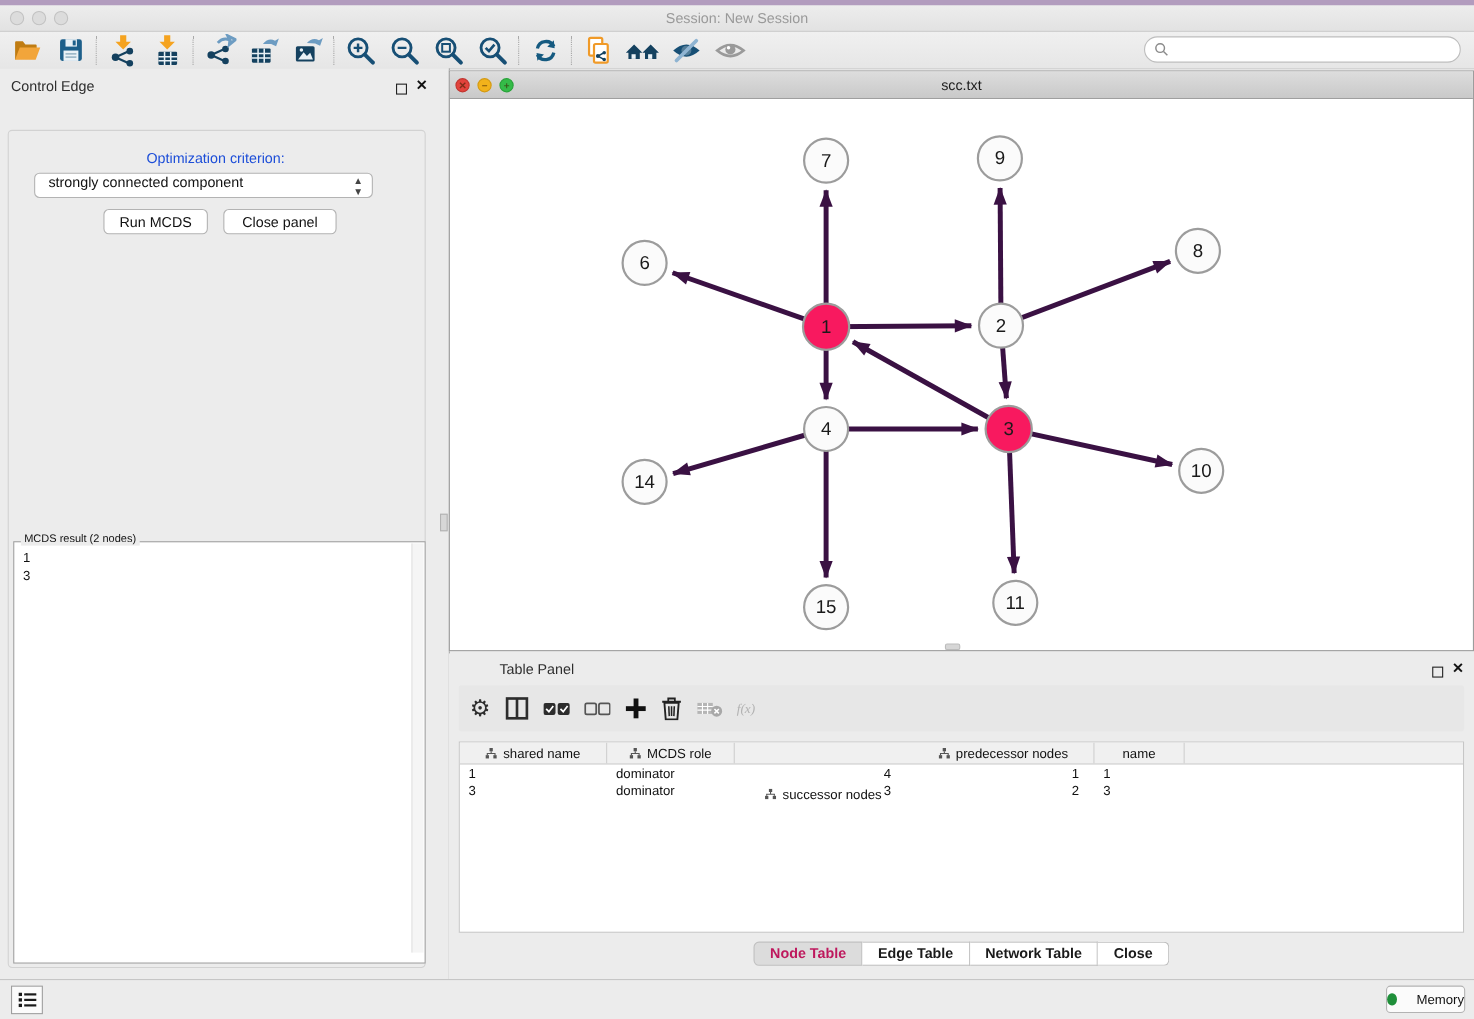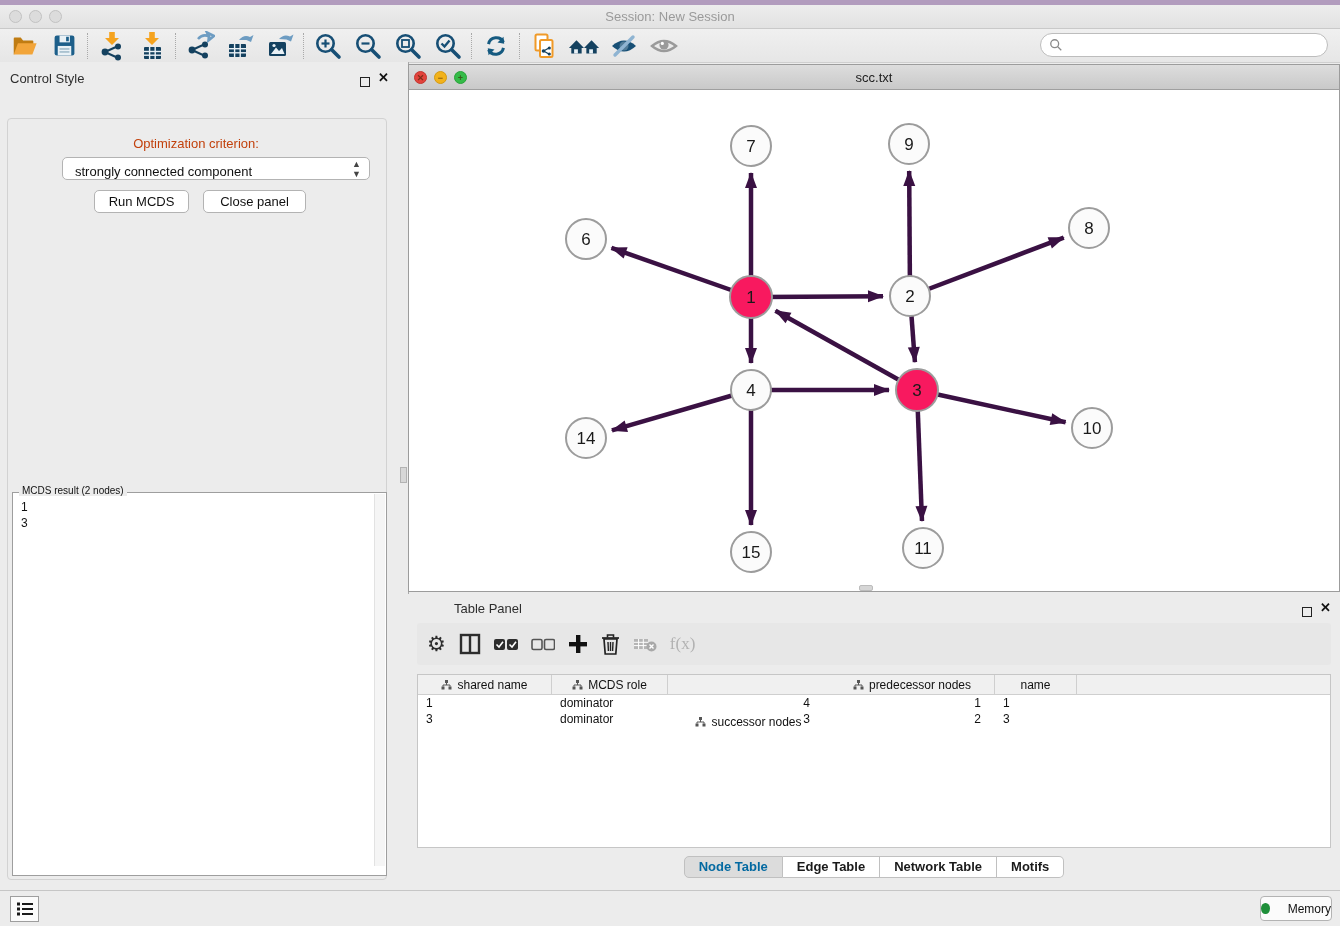--- a/index.html
+++ b/index.html
@@ -19,22 +19,22 @@
   #control-panel{left:0;top:62px;width:400px;height:828px;background:#ececec;}
   #cp-title{left:10px;top:9px;font-size:13px;color:#2e2e2e;}
   .panel-float{width:10px;height:10px;border:1.5px solid #222;box-sizing:border-box;display:inline-block;}
   .panel-close{font-size:13px;font-weight:bold;color:#111;line-height:10px;}
   #cp-tabs{left:0;top:34px;width:392px;display:flex;justify-content:center;}
   .ctab{height:20px;line-height:20px;padding:0 13px;font-size:13px;background:#fff;border:1px solid #bbb;border-left:none;color:#111;}
   .ctab:first-child{border-left:1px solid #bbb;border-radius:4px 0 0 4px;}
   .ctab.last-plain{border-radius:0 4px 4px 0;}
   .ctab.active{background:#e3e3e3;color:#b3b3b3;border:1px solid #c6c6c6;border-radius:5px;margin-left:4px;}
   #cp-body{left:7px;top:56px;width:378px;height:760px;background:#ececec;border:1px solid #d2d2d2;border-radius:4px;}
-  #opt-label{left:0;top:74px;width:392px;text-align:center;font-size:13px;color:#c2410c;}
-  #criterion-select{left:62px;top:95px;width:308px;height:23px;background:#fff;border:1px solid #b3b3b3;border-radius:5px;box-sizing:border-box;display:flex;align-items:flex-end;padding-left:12px;font-size:13px;color:#111;}
+  #opt-label{left:0;top:74px;width:392px;text-align:center;font-size:13px;color:#1d4ed8;}
+  #criterion-select{left:31px;top:95px;width:308px;height:23px;background:#fff;border:1px solid #b3b3b3;border-radius:5px;box-sizing:border-box;display:flex;align-items:flex-start;padding-left:12px;font-size:13px;color:#111;}
   #criterion-stepper{position:absolute;right:8px;top:1px;font-size:9px;color:#444;line-height:10px;text-align:center;}
   .cp-btn{height:23px;background:#fff;border:1px solid #b3b3b3;border-radius:5px;font-size:13px;color:#111;display:flex;align-items:center;justify-content:center;box-sizing:border-box;top:128px;}
   #mcds-result{left:12px;top:430px;width:373px;height:382px;border:1px solid #9e9e9e;background:#fff;}
   #mcds-legend{position:absolute;left:6px;top:-8px;background:#ececec;padding:0 3px;font-size:10px;color:#111;}
   #mcds-lines{position:absolute;left:8px;top:6px;font-size:12px;color:#111;line-height:16px;}
   #mcds-scroll{position:absolute;right:1px;top:1px;width:10px;height:372px;background:#f5f5f5;border-left:1px solid #e2e2e2;}
   
   #v-splitter{left:400px;top:62px;width:8px;height:828px;background:#ececec;border-right:1px solid #a9a9a9;}
   #v-handle{left:400px;top:467px;width:7px;height:16px;background:#d7d7d7;border:1px solid #b3b3b3;box-sizing:border-box;}
   
@@ -42,31 +42,31 @@
   #net-titlebar{position:absolute;left:0;top:0;width:100%;height:25px;background:linear-gradient(#dddddd,#c9c9c9);border-bottom:1px solid #9f9f9f;box-sizing:border-box;}
   #net-title{width:100%;text-align:center;line-height:25px;font-size:13px;color:#1c1c1c;}
   .tl{position:absolute;top:6px;width:13px;height:13px;border-radius:50%;text-align:center;line-height:12px;font-size:9px;color:rgba(60,30,0,.6);font-weight:bold;box-sizing:border-box;}
   #graph-svg{position:absolute;left:0;top:25px;}
   #canvas-handle{left:859px;top:585px;width:14px;height:6px;background:#d6d6d6;border:1px solid #bcbcbc;box-sizing:border-box;border-radius:2px;}
   
   #table-panel{left:408px;top:594px;width:932px;height:296px;background:#ececec;}
   #tp-title{left:10px;top:7px;font-size:13px;color:#2e2e2e;margin-left:36px;}
   #tp-toolbar{left:9px;top:29px;width:914px;height:42px;background:#e7e7e7;border-radius:3px;display:flex;align-items:center;padding-left:10px;box-sizing:border-box;}
   .tp-icon{height:30px;display:flex;align-items:center;justify-content:center;margin-right:13px;}
-  .fx{font-family:"Liberation Serif",serif;font-size:17px;color:#b2b2b2;}
+  .fx{font-family:"Liberation Serif",serif;font-style:italic;font-size:12px;color:#b2b2b2;}
   #data-table{left:9px;top:80px;width:914px;height:174px;background:#fff;border:1px solid #c6c6c6;box-sizing:border-box;overflow:hidden;}
   #thead{display:flex;height:19px;background:#f0f0f0;border-bottom:1px solid #cfcfcf;}
   .th{display:flex;align-items:center;justify-content:center;font-size:12px;color:#111;border-right:1px solid #cfcfcf;box-sizing:border-box;gap:5px;}
   .trow{display:flex;height:16px;font-size:12px;color:#111;}
   .td{box-sizing:border-box;line-height:16px;white-space:nowrap;overflow:hidden;}
   #tp-tabs{left:0;top:262px;width:932px;display:flex;justify-content:center;}
   .btab{height:20px;line-height:20px;padding:0 14px;font-size:13px;font-weight:bold;background:#fff;border:1px solid #c0c0c0;border-left:none;color:#1a1a1a;}
   .btab:first-child{border-left:1px solid #c0c0c0;border-radius:5px 0 0 5px;}
   .btab:last-child{border-radius:0 5px 5px 0;}
-  .btab.active{background:#dcdcdc;color:#0369a1;}
+  .btab.active{background:#dcdcdc;color:#be185d;}
   
   #status-bar{left:0;top:890px;width:1340px;height:36px;background:#ececec;border-top:1px solid #c6c6c6;box-sizing:border-box;}
   #task-btn{left:10px;top:896px;width:29px;height:26px;background:#fbfbfb;border:1px solid #9e9e9e;box-sizing:border-box;display:flex;align-items:center;justify-content:center;}
   #memory-btn{right:8px;top:896px;width:72px;height:25px;background:#fbfbfb;border:1px solid #b3b3b3;border-radius:4px;box-sizing:border-box;display:flex;align-items:center;justify-content:center;gap:18px;font-size:12px;color:#111;}
   #memory-dot{width:11px;height:11px;border-radius:50%;background:#1f8f3a;}
 </style>
 </head>
 <body>
 
 <div class="abs" id="desktop-strip"></div>
@@ -230,21 +230,21 @@
 </div>
 <div id="search-box">
   <svg width="14" height="14" viewBox="0 0 16 16">
     <circle cx="6.5" cy="6.5" r="4.5" fill="none" stroke="#8a8a8a" stroke-width="1.5"></circle>
     <line x1="10" y1="10" x2="14" y2="14" stroke="#8a8a8a" stroke-width="1.5"></line>
   </svg>
   <span></span>
 </div>
 
 <div class="abs" id="control-panel">
-  <div class="abs" id="cp-title">Control Style</div>
+  <div class="abs" id="cp-title">Control Edge</div>
   <div class="abs" style="left:360px;top:11px"><span class="panel-float"></span></div>
   <div class="abs panel-close" style="left:378px;top:11px"><span>✕</span></div>
   <div class="abs" id="cp-body"></div>
   <div class="abs" id="opt-label">Optimization criterion:</div>
   <div class="abs" id="criterion-select">
     <span>strongly connected component</span>
     <span id="criterion-stepper">▲<br>▼</span>
   </div>
   <div class="abs cp-btn" style="left:94px;width:95px">Run MCDS</div>
   <div class="abs cp-btn" style="left:203px;width:103px">Close panel</div>
@@ -458,21 +458,21 @@
           <div class="td" style="width: 165px; text-align: right; padding-right: 14px;">2</div>
           <div class="td" style="width: 82px; text-align: left; padding-left: 8px;">3</div>
         </div>
       </div>
   </div>
 
   <div class="abs" id="tp-tabs">
       <div class="btab active">Node Table</div>
       <div class="btab">Edge Table</div>
       <div class="btab">Network Table</div>
-      <div class="btab">Motifs</div>
+      <div class="btab">Close</div>
     </div>
 </div>
 
 <div class="abs" id="status-bar"></div>
 <div class="abs" id="task-btn">
   <svg width="18" height="16" viewBox="0 0 18 16">
     <g fill="#1a1a1a">
       <rect x="1" y="1.5" width="3" height="3"></rect>
         <rect x="6" y="2" width="11" height="2"></rect>
       <rect x="1" y="6.5" width="3" height="3"></rect>

